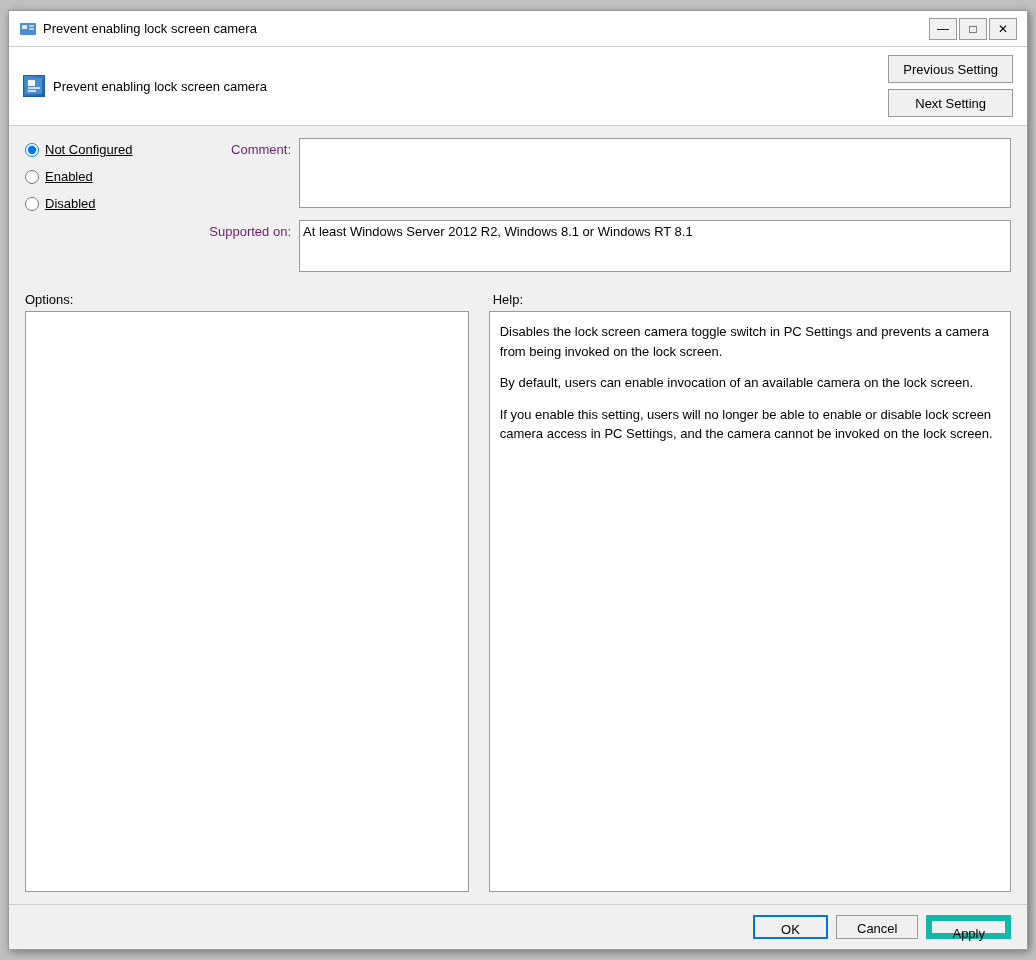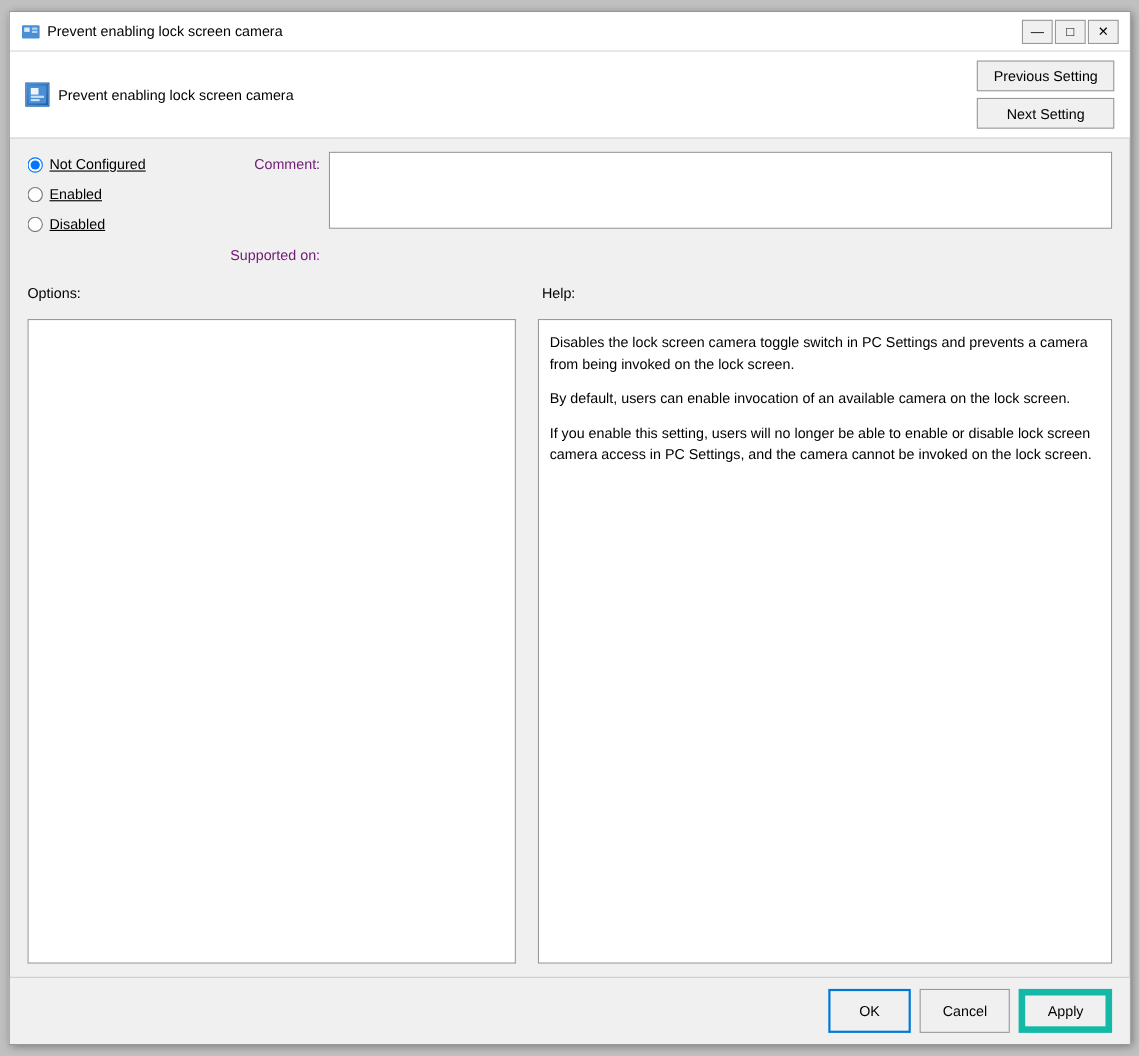--- a/index.html
+++ b/index.html
@@ -186,21 +186,21 @@
       resize: none;
       padding: 3px;
       font-size: 13px;
       outline: none;
       overflow: hidden;
     }
 
     .options-help-section {
       display: flex;
       gap: 0;
-      margin-top: 12px;
+      margin-top: 0;
     }
 
     .options-column {
       width: 45%;
       display: flex;
       flex-direction: column;
     }
 
     .help-column {
       flex: 1;
@@ -240,21 +240,21 @@
       background: #f0f0f0;
     }
 
     .footer-btn {
       padding: 5px 20px;
       background: #f0f0f0;
       border: 1px solid #999;
       cursor: pointer;
       font-size: 13px;
       min-width: 75px;
-      height: 40px;
+      height: 24px;
     }
 
     .footer-btn.apply {
       border: 6px solid #14b8a6;
     }
 
     .footer-btn.ok {
       border: 2px solid #0078d7;
     }
 
@@ -377,20 +377,21 @@
 
       <div class="fields-section">
 
         <div class="field-row">
           <span class="field-label">Comment:</span>
           <textarea class="field-textarea" style=""></textarea>
         </div>
 
         <div class="field-row">
           <span class="field-label">Supported on:</span>
+          <textarea class="field-textbox" readonly="" style="">At least Windows Server 2012 R2, Windows 8.1 or Windows RT 8.1</textarea>
         </div>
       </div>
     </div>
 
     <div class="section-labels">
       <div class="section-label-options">Options:</div>
       <div class="section-label-help">Help:</div>
     </div>
 
     <div class="options-help-section" style="flex:1;">

